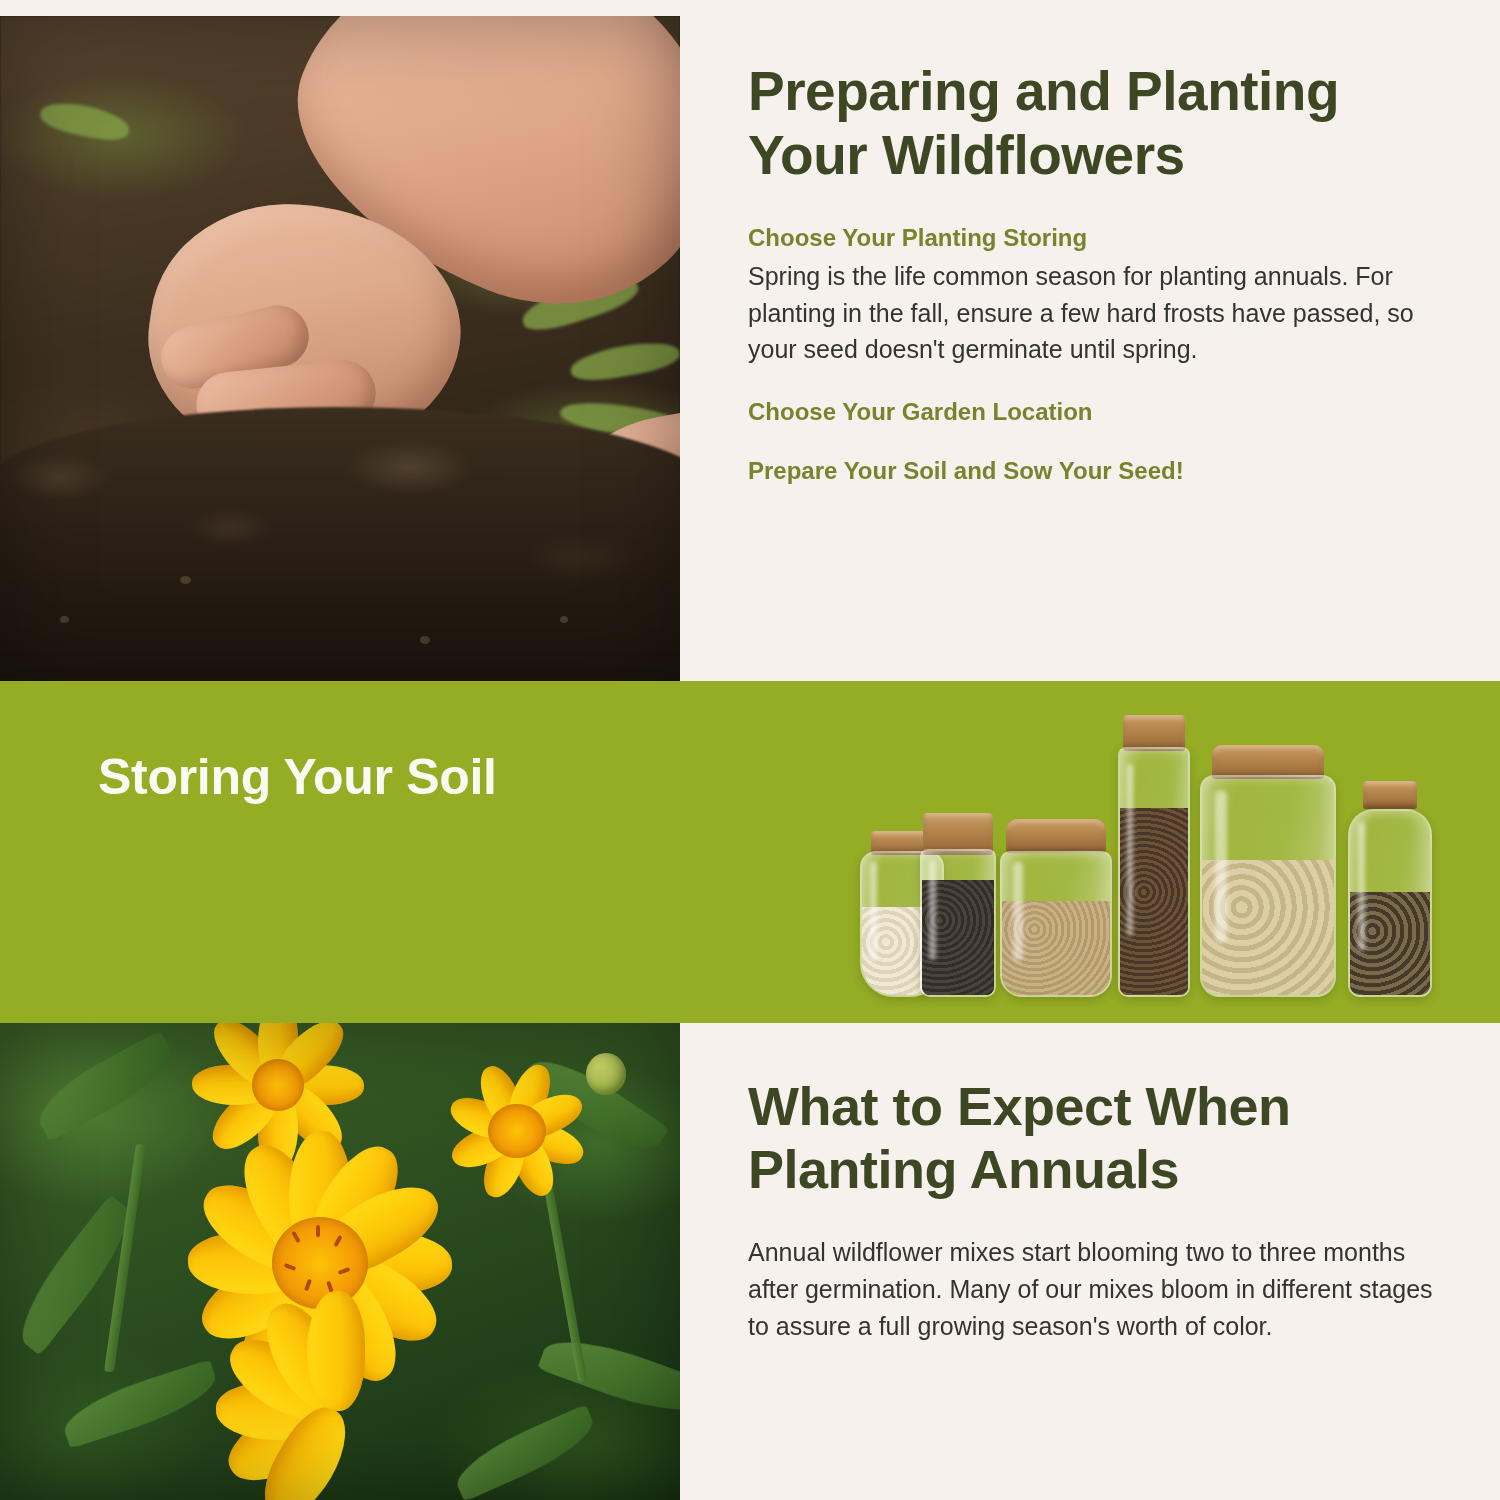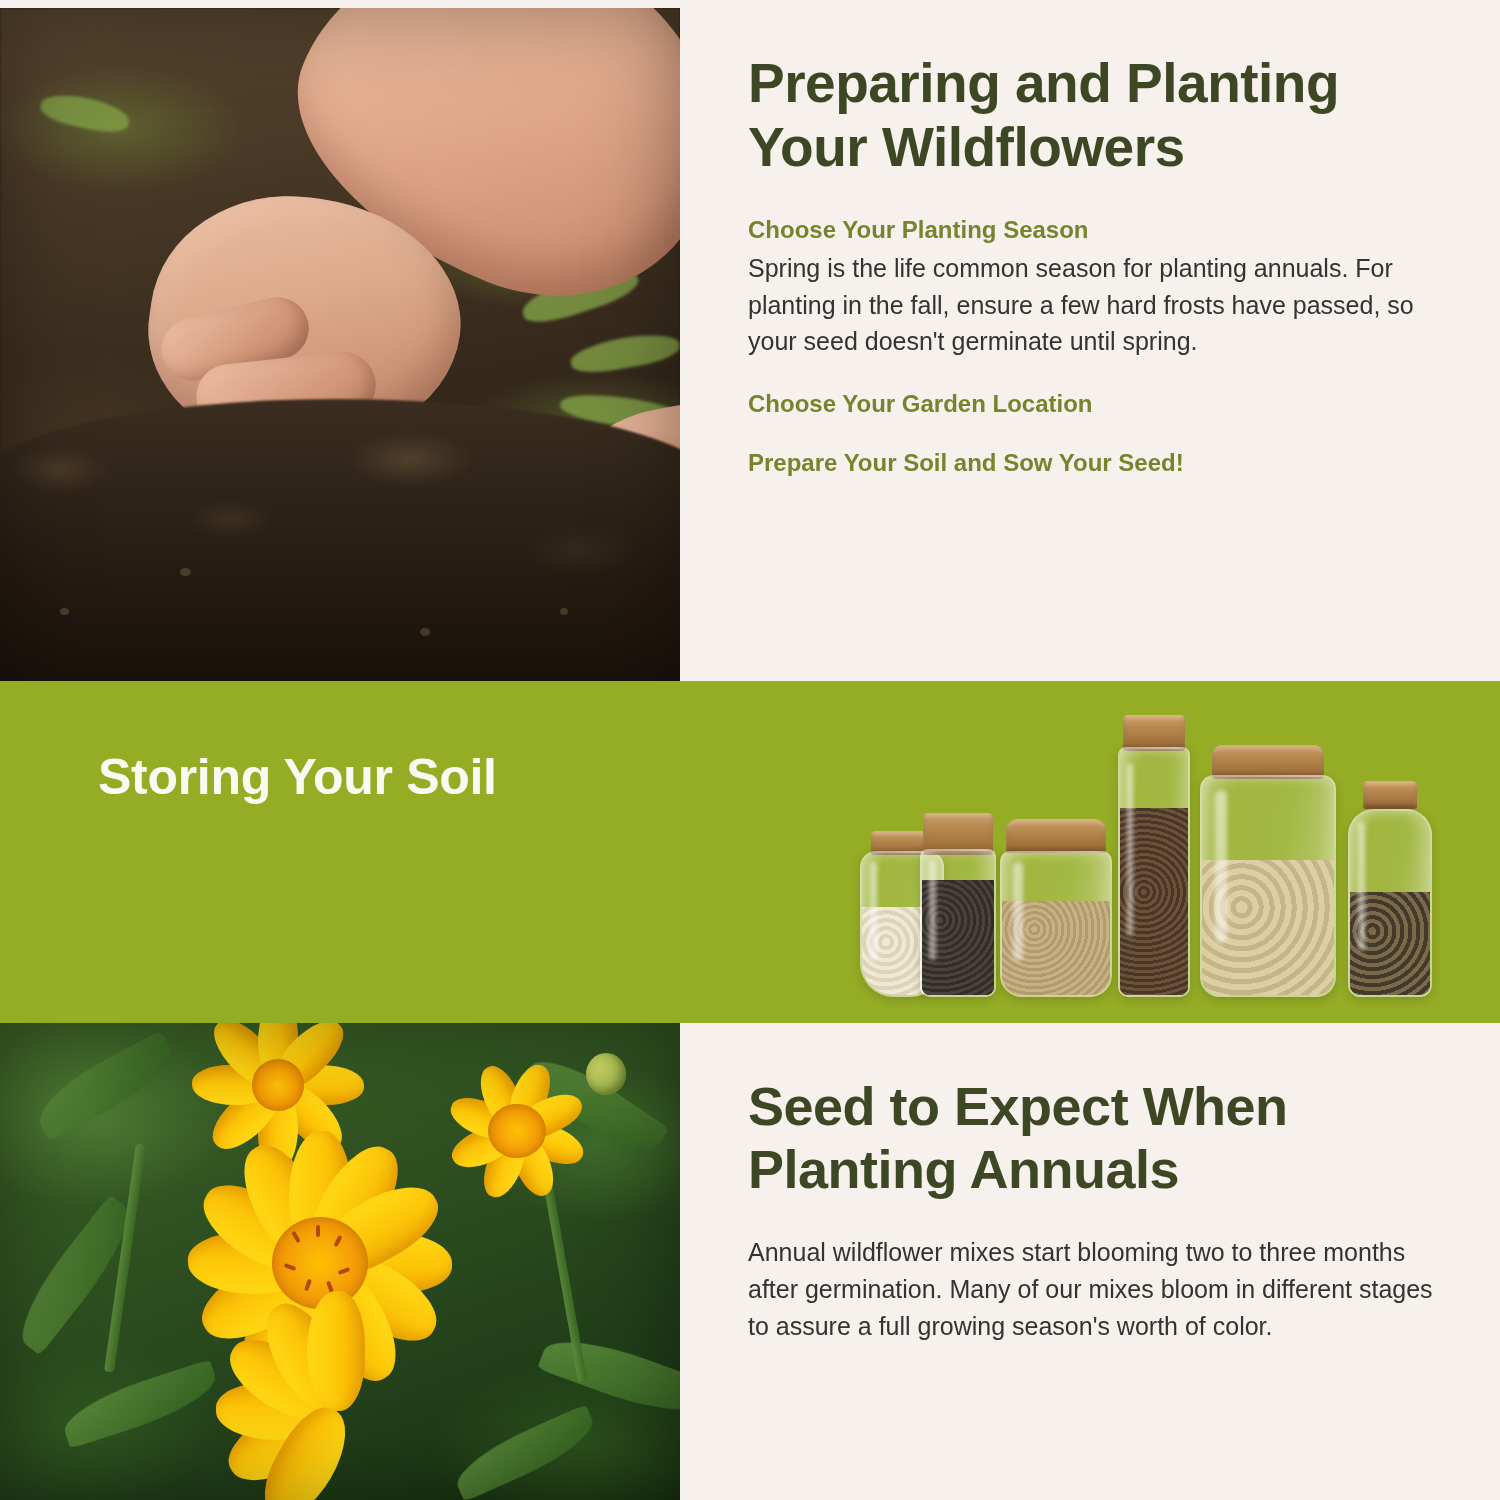--- a/index.html
+++ b/index.html
@@ -5,21 +5,21 @@
   * { margin:0; padding:0; box-sizing:border-box; }
   html,body { width:1500px; height:1500px; }
   body {
     background:#F6F1ED;
     font-family:"Liberation Sans", sans-serif;
     overflow:hidden;
   }
   .page { position:relative; width:1500px; height:1500px; background:#F6F1ED; }
 
   
-  .sec-top { position:absolute; left:0; top:8px; width:1500px; height:681px; background:#F6F1ED; }
+  .sec-top { position:absolute; left:0; top:16px; width:1500px; height:681px; background:#F6F1ED; }
 
   .photo-soil { position:absolute; left:0; top:0; width:680px; height:681px; overflow:hidden; background:#2a2118; }
   .soil-bg {
     position:absolute; inset:0;
     background:
       radial-gradient(ellipse 180px 90px at 120px 120px, rgba(108,126,52,.55), rgba(108,126,52,0) 70%),
       radial-gradient(ellipse 150px 70px at 520px 250px, rgba(120,140,60,.45), rgba(120,140,60,0) 70%),
       radial-gradient(ellipse 200px 80px at 600px 420px, rgba(132,155,66,.40), rgba(132,155,66,0) 70%),
       radial-gradient(ellipse 240px 120px at 90px 430px, rgba(70,54,36,.9), rgba(70,54,36,0) 75%),
       linear-gradient(170deg,#57442f 0%,#4a3a27 22%,#3a2d1e 48%,#2c2217 72%,#241b12 100%);
@@ -194,21 +194,21 @@
       <div class="soil-speck" style="left:180px;top:560px;width:11px;height:8px;"></div>
       <div class="soil-speck" style="left:420px;top:620px;width:10px;height:8px;"></div>
       <div class="soil-speck" style="left:560px;top:600px;width:8px;height:7px;"></div>
       <div class="photo-vignette"></div>
     </figure>
 
     <div class="text-col-top">
       <h1 class="main-title">Preparing and Planting Your Wildflowers</h1>
 
       <div class="sub-block">
-        <h2 class="sub-head">Choose Your Planting Season</h2>
+        <h2 class="sub-head">Choose Your Planting Storing</h2>
         <p class="body-copy">Spring is the life common season for planting annuals. For planting in the fall, ensure a few hard frosts have passed, so your seed doesn't germinate until spring.</p>
       </div>
 
       <div class="sub-block">
         <h2 class="sub-head">Choose Your Garden Location</h2>
       </div>
 
       <div class="sub-block">
         <h2 class="sub-head">Prepare Your Soil and Sow Your Seed!</h2>
       </div>
@@ -340,18 +340,18 @@
         <div class="petal" style="width:120px;height:58px;transform:rotate(210deg) translate(0,-29px);"></div>
         <div class="petal" style="width:120px;height:58px;transform:rotate(240deg) translate(0,-29px);"></div>
         <div class="petal" style="width:120px;height:58px;transform:rotate(120deg) translate(0,-29px);"></div>
         <div class="petal" style="width:120px;height:58px;transform:rotate(270deg) translate(0,-29px);"></div>
       </div>
 
       <div class="photo-vignette"></div>
     </figure>
 
     <div class="text-col-bottom">
-      <h2 class="bottom-title">Seed to Expect When Planting Annuals</h2>
+      <h2 class="bottom-title">What to Expect When Planting Annuals</h2>
       <p class="body-copy">Annual wildflower mixes start blooming two to three months after germination. Many of our mixes bloom in different stages to assure a full growing season's worth of color.</p>
     </div>
   </section>
 
 </div>
 
 </body></html>

